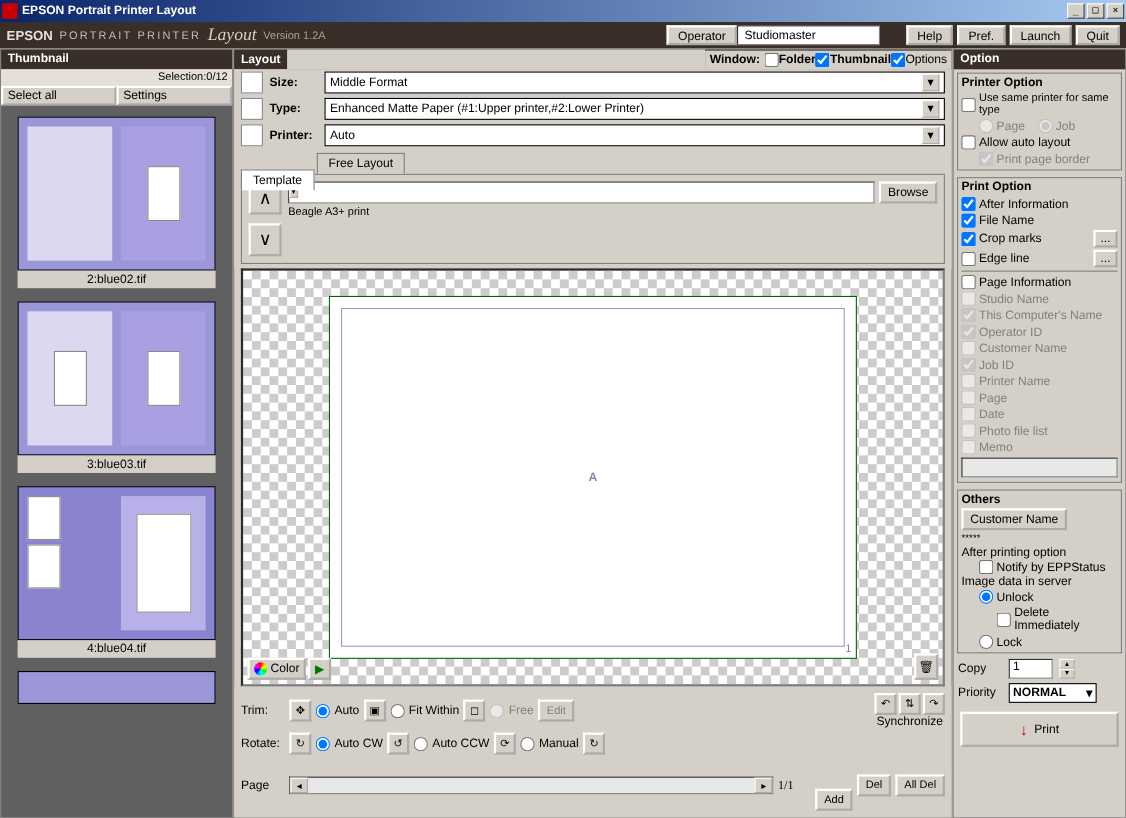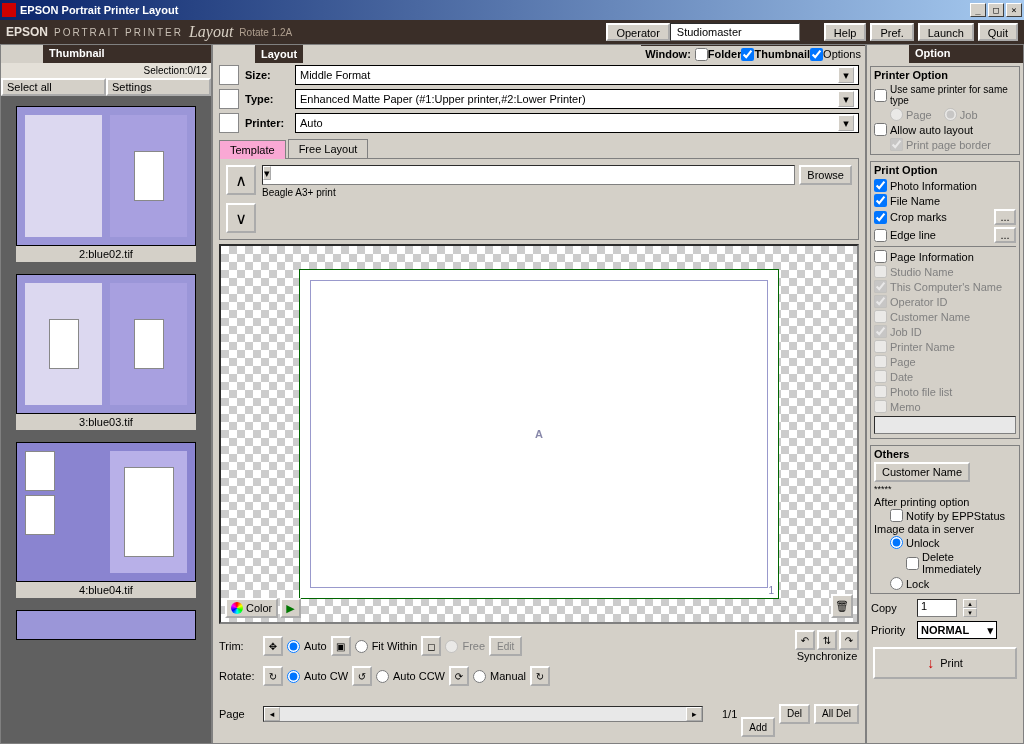--- a/index.html
+++ b/index.html
@@ -10,21 +10,21 @@
 .titlebar .winbtn { width: 16px; height: 14px; background: #d4d0c8; border: 1px solid #fff; border-right-color:#404040; border-bottom-color:#404040; margin-left: 2px; display:flex; align-items:center; justify-content:center; color:#000; font-family:monospace; font-size:9px; cursor:pointer;}
 .brandbar { height: 24px; background: #3a2e28; color: #e8e0d8; display: flex; align-items: center; padding: 0 6px; }
 .brandbar .brand { font-weight: bold; font-size: 12px; margin-right: 6px; }
 .brandbar .sub { font-size: 10px; letter-spacing: 2px; margin-right: 6px; color:#c8bfb4;}
 .brandbar .layout-word { font-family: serif; font-style: italic; font-size: 16px; margin-right:6px; color:#d8d0c4;}
 .brandbar .ver { font-size: 10px; color:#b0a090;}
 .brandbar .spacer { flex: 1; }
 .brandbar .btn { background: #d4d0c8; color: #000; border: 2px outset #fff; padding: 1px 8px; margin-left: 4px; cursor:pointer; height:18px; line-height:14px;}
 .brandbar .opfield { background: #fff; color:#000; border: 1px inset #808080; padding: 1px 6px; height:18px; line-height:14px; min-width:130px; display:inline-block;}
 .main { display: flex; height: calc(744px - 20px - 24px); }
-.panel-header { background: #3a2e28; color: #fff; font-weight: bold; padding: 2px 6px; height:18px;margin-left:42px;}
+.panel-header { background: #3a2e28; color: #fff; font-weight: bold; padding: 2px 6px; height:18px;}
 
 .thumb-panel { width: 212px; display: flex; flex-direction: column; border:1px solid #808080;}
 .thumb-head2 { background:#e4e0d8; padding:2px 4px; text-align:right; font-size:10px;}
 .thumb-btns { display:flex; }
 .thumb-btns .btn { flex:1; border:2px outset #fff; background:#d4d0c8; padding:1px 4px; height:18px; cursor:pointer;}
 .thumb-scroll { flex:1; background:#606060; overflow:hidden; display:flex; flex-direction:column; align-items:center; padding-top:4px;}
 .thumb-item { width:180px; margin:6px 16px; text-align:center; color:#000;}
 .thumb-img { width:180px; height:140px; background:#9b96d8; display:flex; border:1px solid #000;}
 .thumb-img .half { flex:1; }
 .thumb-half-left { background:#dcd8f0; margin:8px; }
@@ -38,21 +38,21 @@
 .win-row .lbl { font-weight:bold; margin-right:4px;}
 .win-row .spacer { flex:1; }
 .cb { margin:0 2px 0 6px; vertical-align:middle;}
 .form-row { display:flex; align-items:center; padding:2px 6px;}
 .form-row .icon { width:20px; height:20px; margin-right:6px; background:#fff; border:1px solid #888; display:inline-block;}
 .form-row .lbl { width:50px; font-weight:bold;}
 .form-row .sel { flex:1; height:20px; border:1px solid #000; background:#fff; padding:2px 4px; display:flex; align-items:center; justify-content:space-between;}
 .sel .arrow { width:16px; height:16px; background:#d4d0c8; border:1px outset #fff; text-align:center; line-height:14px;}
 .tabs { display:flex; margin:4px 0 0 6px; }
 .tab { padding:3px 10px; border:1px solid #808080; border-bottom:none; background:#d4d0c8; margin-right:2px; cursor:pointer;}
-.tab.active { background:#f9a8d4; font-weight:normal; position:relative; top:1px;}
+.tab.active { background:#ffffff; font-weight:normal; position:relative; top:15px;}
 .template-body { border:1px solid #808080; margin:0 6px 4px 6px; padding:6px; background:#d4d0c8; display:flex; align-items:flex-start; gap:6px;}
 .arrow-btn { width:30px; height:30px; border:2px outset #fff; background:#d4d0c8; display:flex; align-items:center; justify-content:center; font-size:16px; cursor:pointer;}
 .arrow-stack { display:flex; flex-direction:column; gap:8px;}
 .tmpl-sel-area { flex:1; }
 .tmpl-sel { display:flex; gap:4px; }
 .tmpl-sel .sel { flex:1; height:20px; border:1px inset #808080; background:#fff;}
 .browse { border:2px outset #fff; padding:2px 6px; background:#d4d0c8; cursor:pointer;text-align:right;}
 .tmpl-caption { font-size:10px; padding:2px 0;}
 .canvas-area { flex:1; margin:0 6px; border:2px inset #808080; background-image: repeating-conic-gradient(#ccc 0 25%, #fff 0 50%); background-size: 16px 16px; position:relative; display:flex; align-items:center; justify-content:center;}
 .page { background:#fff; border:1px solid #060; width:480px; height:330px; position:relative;}
@@ -98,21 +98,21 @@
   <span class="title">EPSON Portrait Printer Layout</span>
   <span class="winbtn">_</span>
   <span class="winbtn">□</span>
   <span class="winbtn">×</span>
 </div>
 
 <div class="brandbar">
   <span class="brand">EPSON</span>
   <span class="sub">PORTRAIT PRINTER</span>
   <span class="layout-word">Layout</span>
-  <span class="ver">Rotate 1.2A</span>
+  <span class="ver">Version 1.2A</span>
   <span class="spacer"></span>
   <span class="btn" style="cursor:default;">Operator</span>
   <span class="opfield">Studiomaster</span>
   <span style="width:20px;"></span>
   <span class="btn">Help</span>
   <span class="btn">Pref.</span>
   <span class="btn">Launch</span>
   <span class="btn">Quit</span>
 </div>
 
@@ -272,21 +272,21 @@
         <input type="radio" name="rot" class="radio" style="">
           <span>Manual</span>
         <span class="ibtn">↻</span>
       </div>
       <div class="brow">
         <span class="lbl">Page</span>
         <div class="page-scroll">
           <span class="sbtn" style="left:0;">◂</span>
           <span class="sbtn" style="right:0;">▸</span>
         </div>
-        <span style="width:30px;text-align:right;">1/1</span>
+        <span style="width:30px;text-align:left;font-family:Liberation Serif, serif;">1/1</span>
         <span class="ibtn" style="width:auto;padding:0 6px;margin-top:27px;">Add</span>
         <span class="ibtn" style="width:auto;padding:0 6px;">Del</span>
         <span class="ibtn" style="width:auto;padding:0 6px;">All Del</span>
       </div>
     </div>
   </div>
 
   <div class="option-panel">
     <div class="panel-header">Option</div>
 
@@ -304,21 +304,21 @@
       <div class="orow sub-indent disabled">
           <input type="checkbox" checked="" disabled="" style="">
           <span>Print page border</span>
         </div>
     </div>
 
     <div class="fieldset">
       <div class="legend">Print Option</div>
       <div class="orow">
           <input type="checkbox" checked="" style="">
-          <span>Photo Information</span>
+          <span>After Information</span>
         </div>
       <div class="orow">
           <input type="checkbox" checked="" style="">
           <span>File Name</span>
         </div>
       <div class="orow">
           <input type="checkbox" checked="" style="">
           <span>Crop marks</span>
           <span class="dots">...</span>
         </div>

